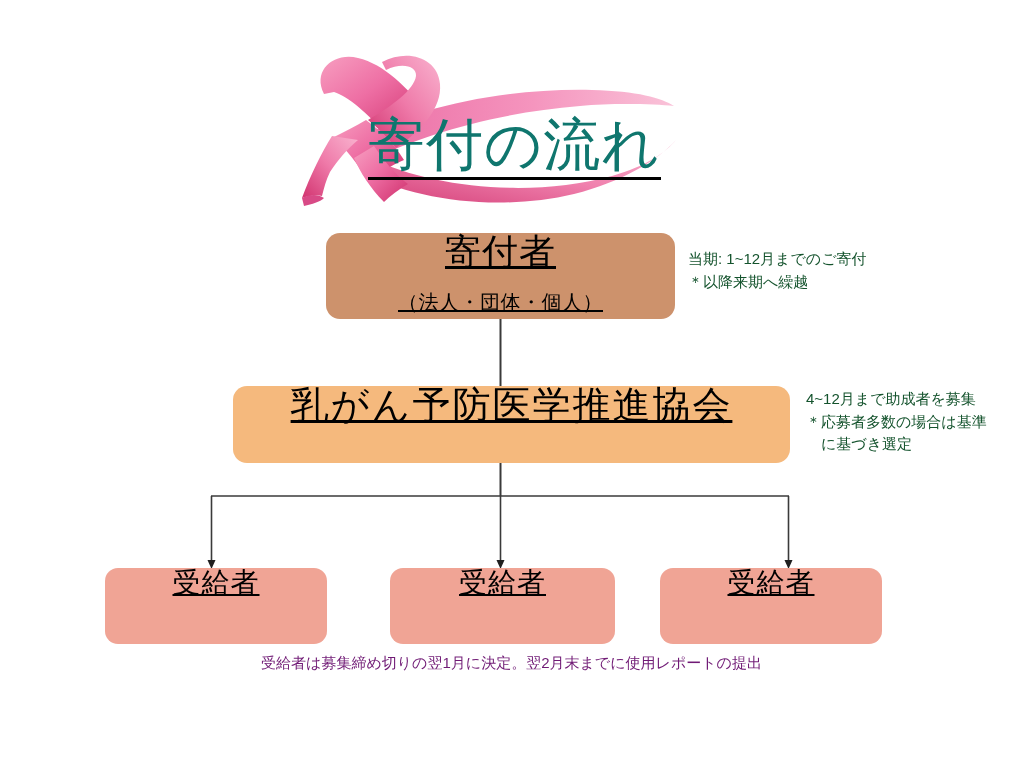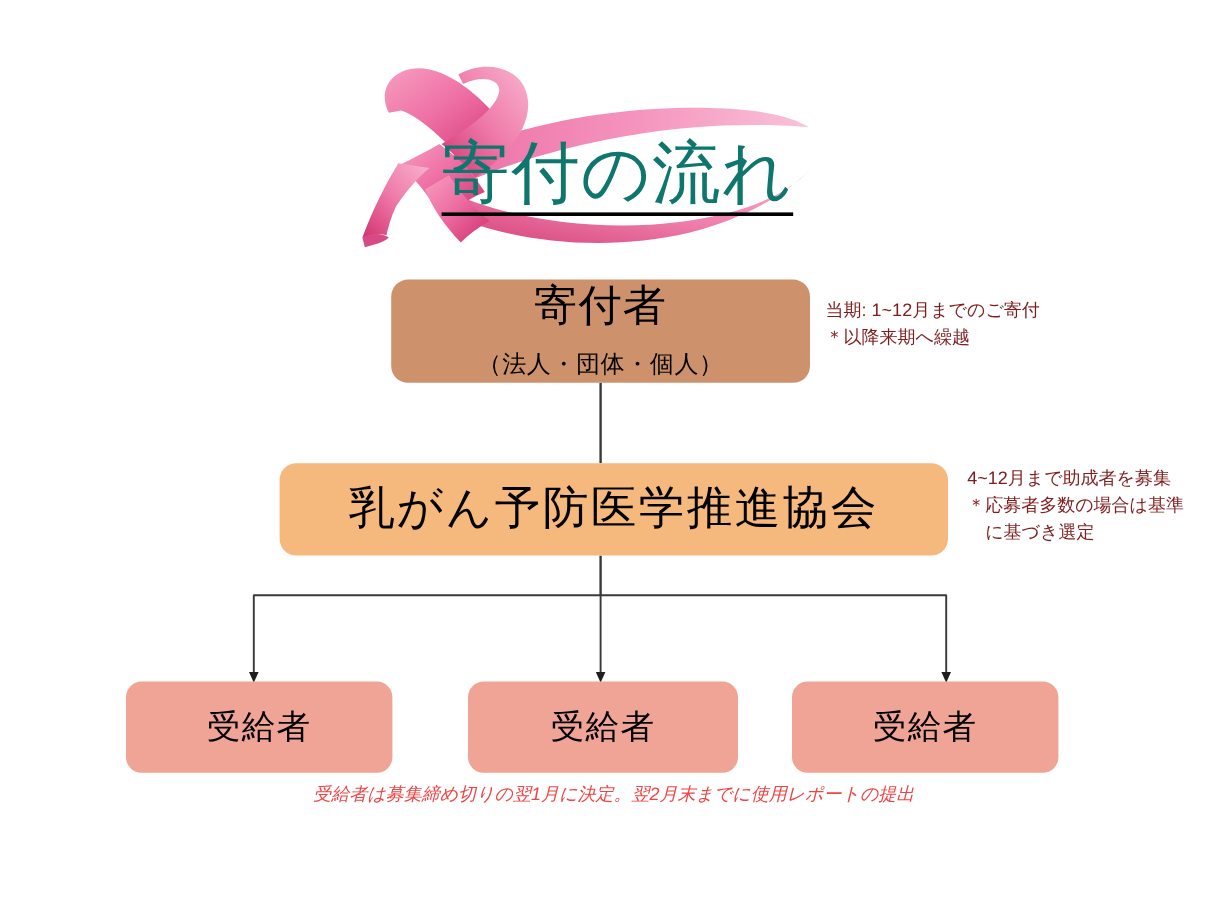--- a/index.html
+++ b/index.html
@@ -53,23 +53,23 @@
     padding-bottom: 4px;
   }
 
   
   .node {
     position: absolute;
     box-sizing: border-box;
     display: flex;
     flex-direction: column;
     align-items: center;
-    justify-content: center;
     text-align: center;
     color: #000000;
+    text-decoration: underline;
   }
 
   .node-donor {
     left: 326px;
     top: 233px;
     width: 349px;
     height: 86px;
     background: #cd926c;
     border-radius: 14px;
   }
@@ -112,43 +112,42 @@
   }
   #recipient-1 { left: 105px; width: 222px; }
   #recipient-2 { left: 390px; width: 225px; }
   #recipient-3 { left: 660px; width: 222px; }
 
   
   .note {
     position: absolute;
     font-size: 15px;
     line-height: 1.5;
-    color: #7f1d1d;
+    color: #14532d;
     white-space: pre;
   }
   #note-donor {
     left: 688px;
     top: 248px;
   }
   #note-org {
     left: 806px;
     top: 388px;
   }
 
   
   .caption {
     position: absolute;
     left: 0;
     top: 652px;
     width: 1023px;
     text-align: center;
     font-size: 15px;
     line-height: 1.4;
-    color: #ef4444;
-    font-style: italic;
+    color: #701a75;
   }
 
   
   .connectors {
     position: absolute;
     left: 0;
     top: 0;
     width: 1023px;
     height: 768px;
     pointer-events: none;

